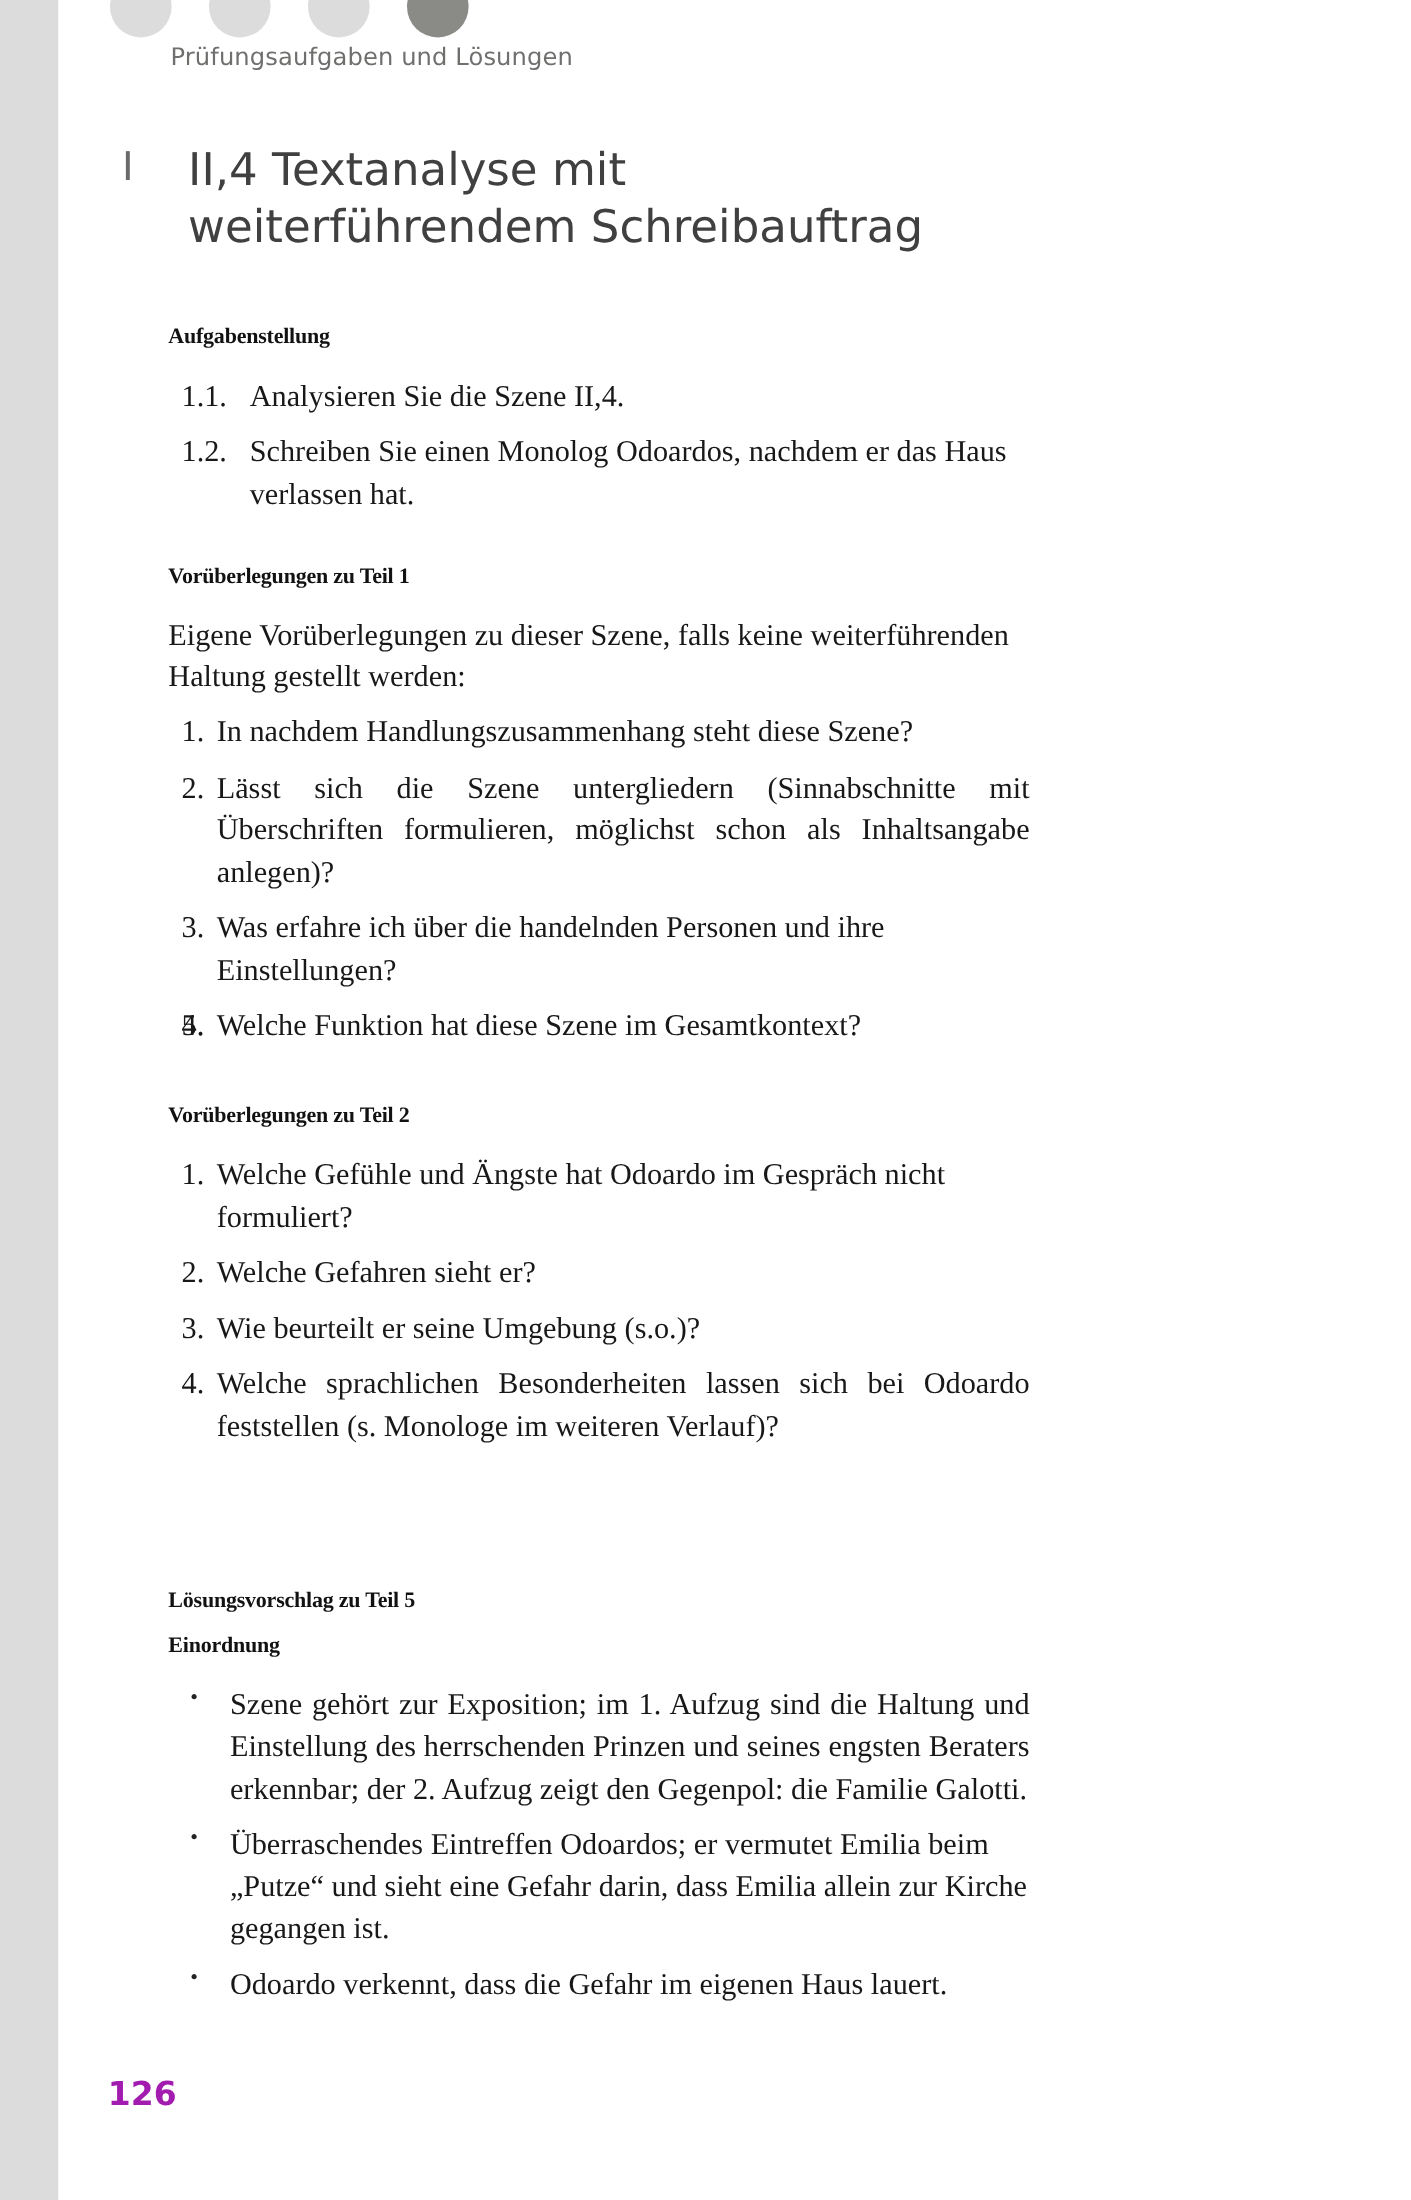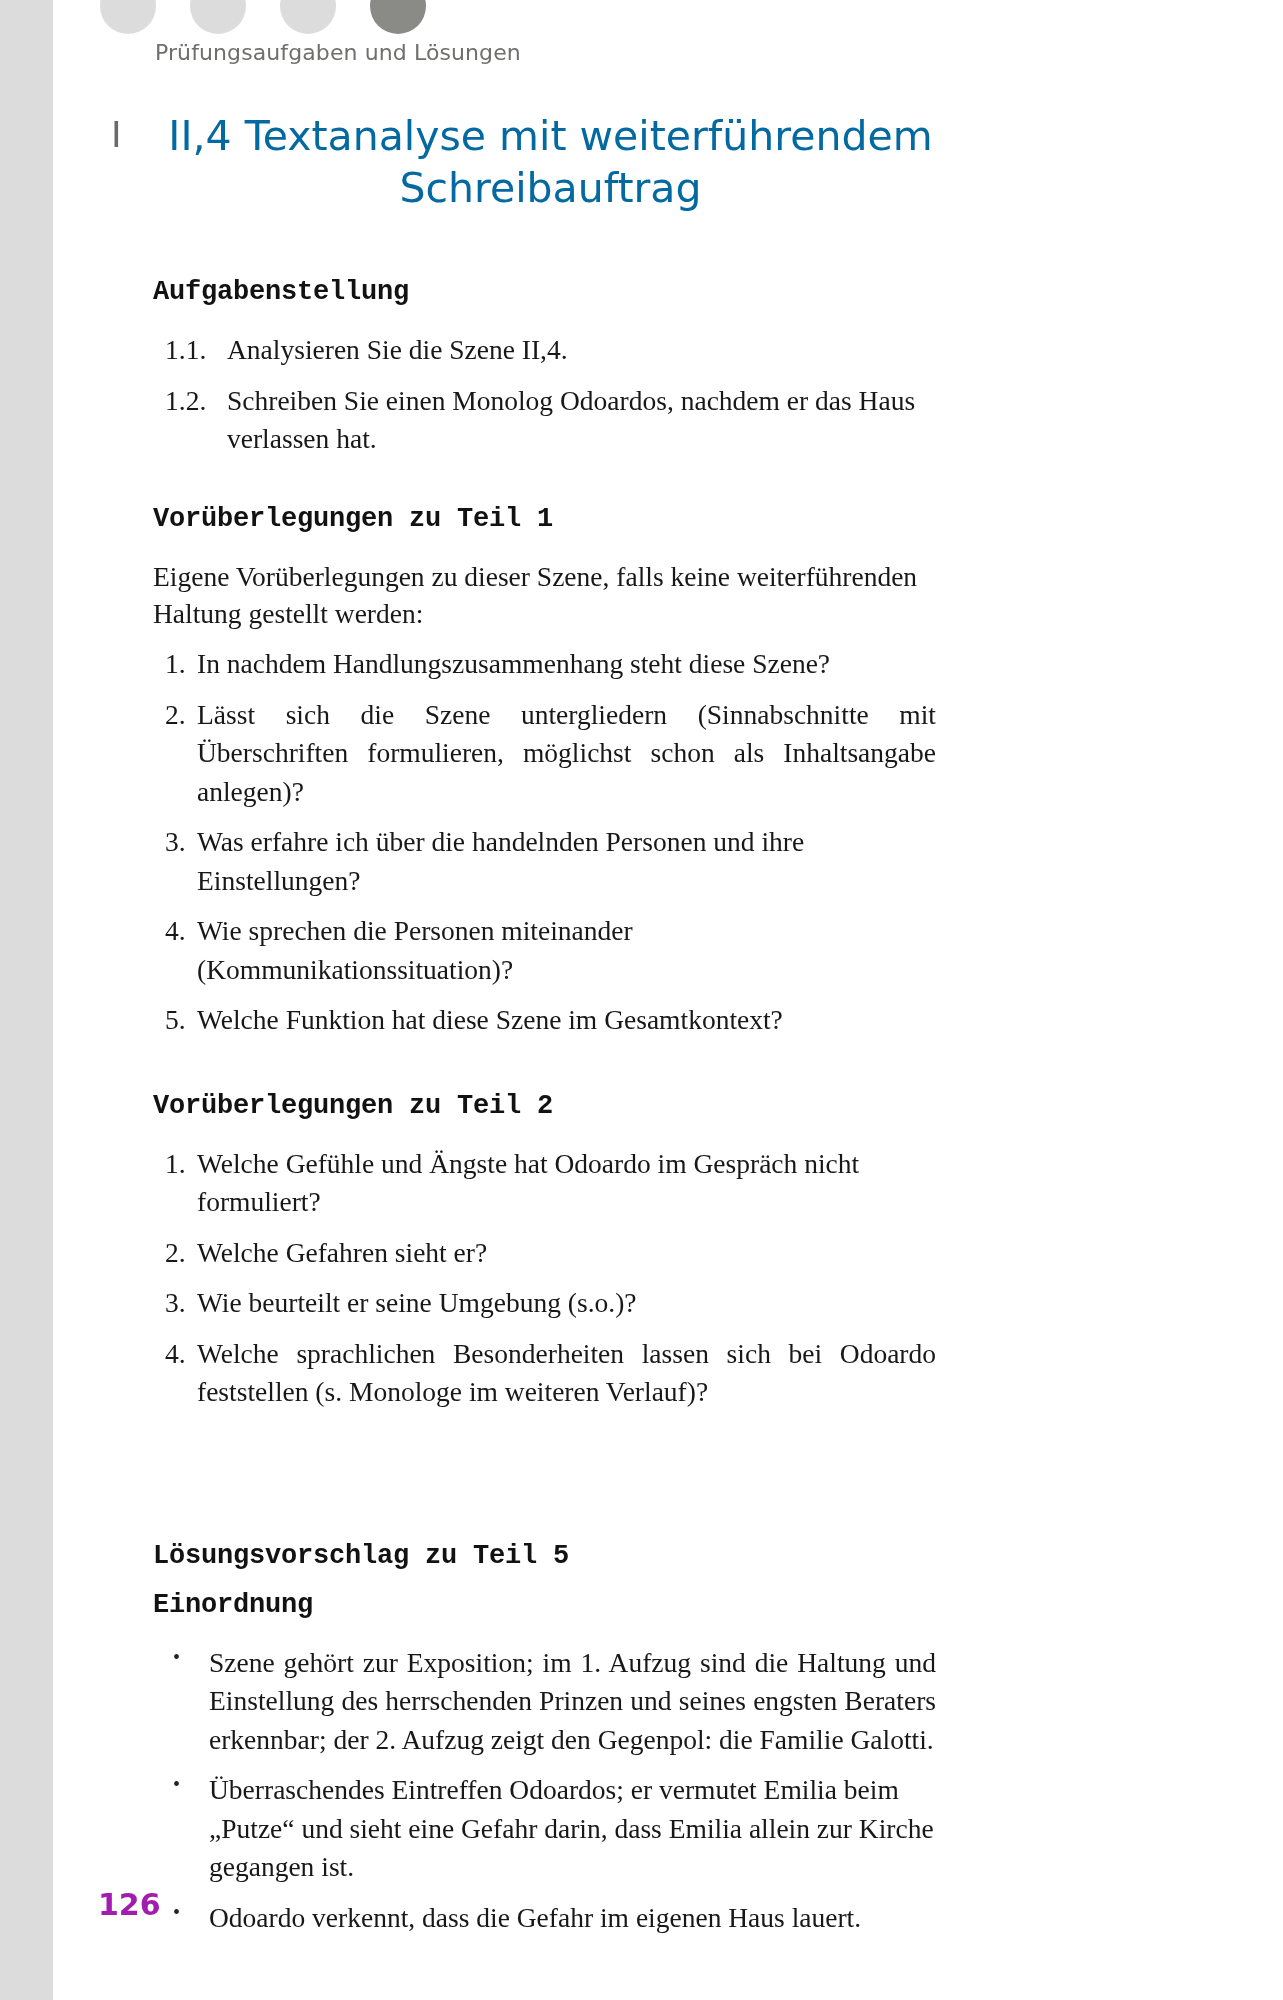--- a/index.html
+++ b/index.html
@@ -65,43 +65,42 @@
     left: 153px;
     top: 110px;
     width: 795px;
   }
 
   h1.chapter {
     font-family: "DejaVu Sans", sans-serif;
     font-weight: 400;
     font-size: 41px;
     line-height: 1.27;
-    color: #0369a1;
-    margin: 0;
+    color: #404040;
+    margin: 18px;
     position: relative;
     padding-left: 0;
-    text-align: center;
   }
   .chapter-wrap {
     position: relative;
     margin-bottom: 62px;
   }
   .chapter-mark {
     position: absolute;
     left: -42px;
     top: 4px;
     font-family: "DejaVu Sans", sans-serif;
     font-size: 36px;
     color: #6a6a68;
   }
 
   h2.sec {
-    font-family: Liberation Mono, monospace;
+    font-family: Liberation Serif, serif;
     font-weight: bold;
-    font-size: 27px;
+    font-size: 20px;
     line-height: 1.22;
     color: #121212;
     margin: 0 0 22px 0;
     letter-spacing: -.2px;
   }
   h2.sec.tight { margin-bottom: 16px; }
 
   p.body, li.body {
     font-family: "Liberation Serif", serif;
     font-size: 27.5px;
@@ -229,21 +228,20 @@
       <li class="body just">
         <span class="num">2.</span>
         <span>Lässt sich die Szene untergliedern (Sinnabschnitte mit Überschriften formulieren, möglichst schon als Inhaltsangabe anlegen)?</span>
       </li>
       <li class="body">
         <span class="num">3.</span>
         <span>Was erfahre ich über die handelnden Personen und ihre Einstellungen?</span>
       </li>
       <li class="body">
         <span class="num">4.</span>
-        <span>Wie sprechen die Personen miteinander (Kommunikationssituation)?</span>
       </li>
       <li class="body">
         <span class="num">5.</span>
         <span>Welche Funktion hat diese Szene im Gesamtkontext?</span>
       </li>
     </ol>
 
     <h2 class="sec">Vorüberlegungen zu Teil 2</h2>
     <ol class="qlist">
       <li class="body">

